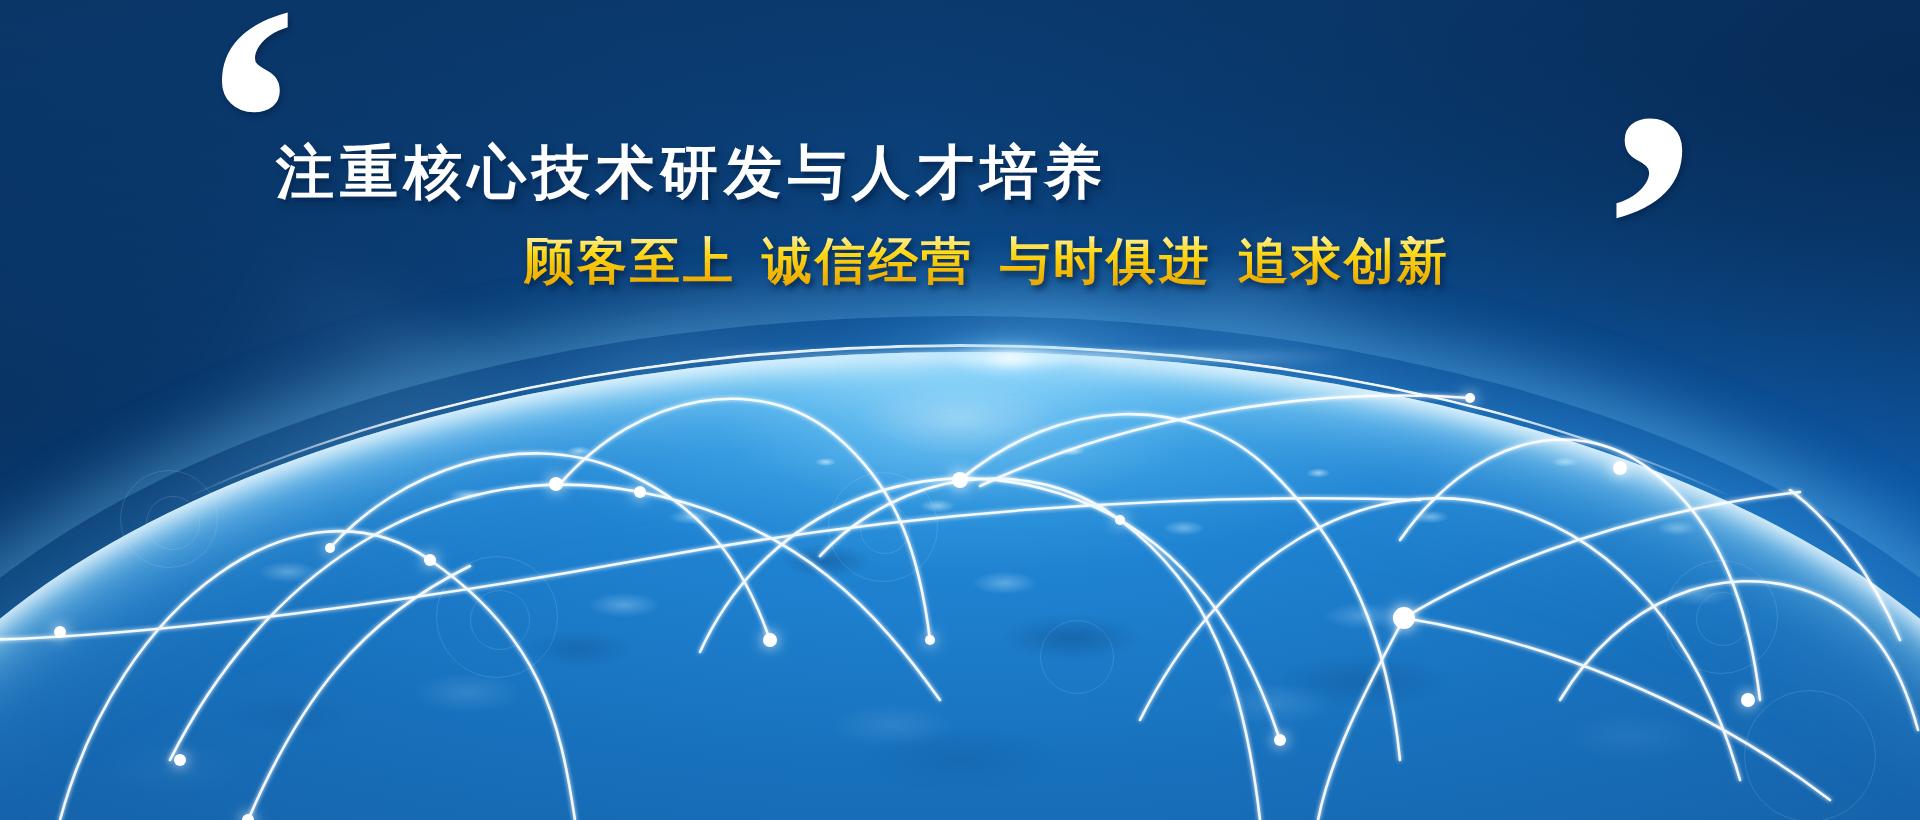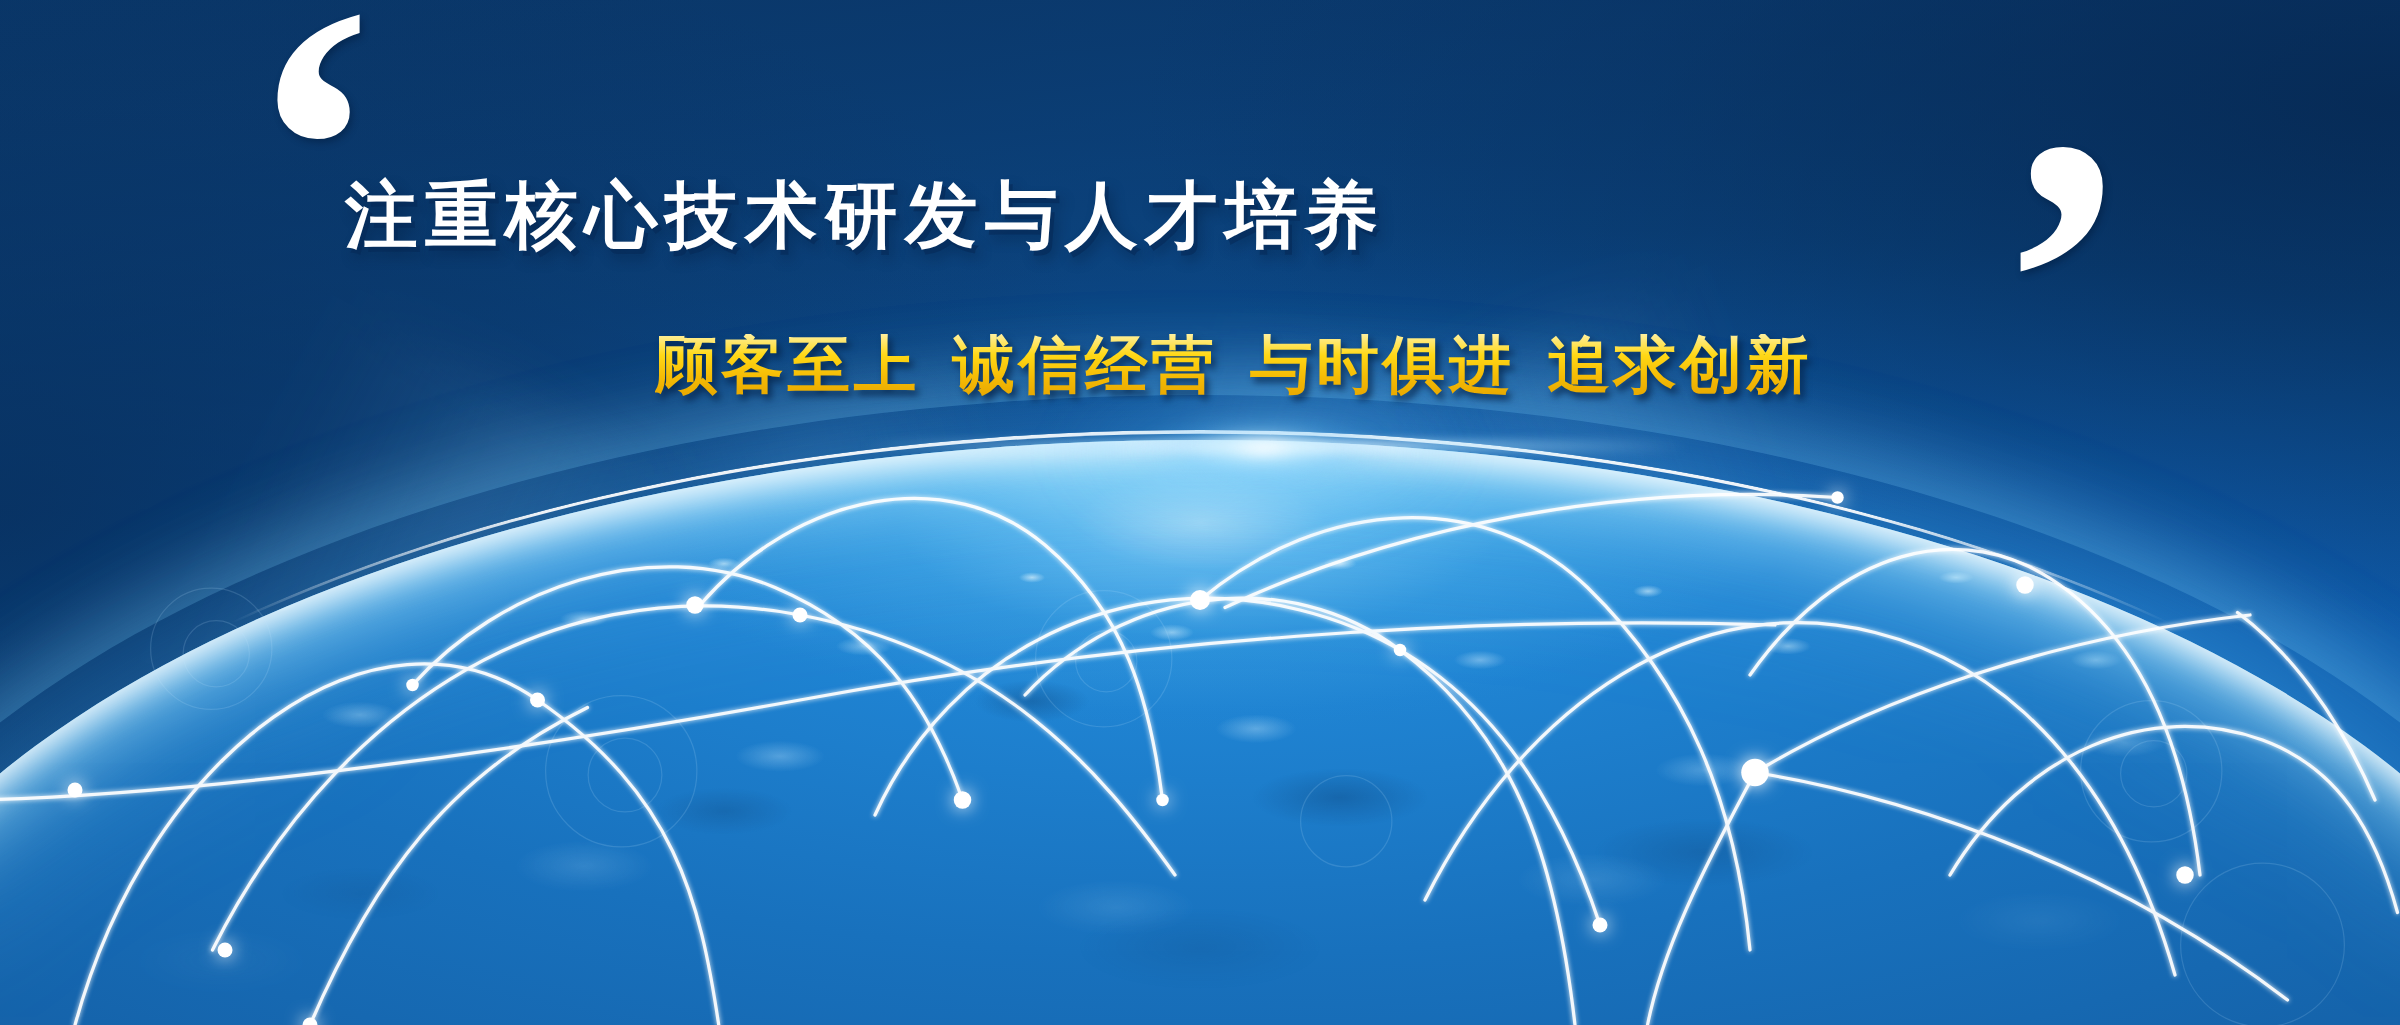--- a/index.html
+++ b/index.html
@@ -246,21 +246,20 @@
     font-weight: 700;
     letter-spacing: 3px;
     white-space: nowrap;
     line-height: 1;
     color: #ffd21a;
     background: linear-gradient(180deg, #fff0a0 0%, #ffd816 34%, #f5bc05 68%, #e8a800 100%);
     -webkit-background-clip: text;
             background-clip: text;
     -webkit-text-fill-color: transparent;
     filter: drop-shadow(3px 4px 3px rgba(3,30,66,0.75));
-    margin-top: 31px;
   }
   .subtitle .gap { display: inline-block; width: 26px; }
 </style>
 </head>
 <body>
 
 <div id="banner">
 
   <div class="bg-base"></div>
   <div class="bg-topshade"></div>

